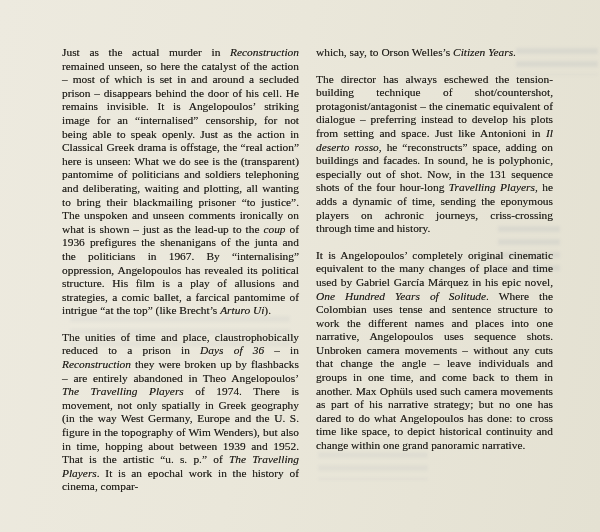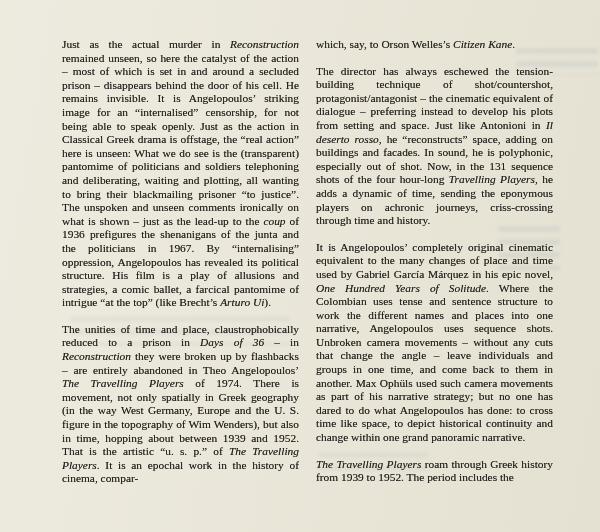--- a/index.html
+++ b/index.html
@@ -41,21 +41,21 @@
   .column {
     width: 237px;
     font-family: "Liberation Serif", "DejaVu Serif", serif;
     font-size: 11.4px;
     line-height: 13.6px;
     color: #23211c;
     text-align: justify;
     text-shadow: 0 0 0.35px rgba(20, 18, 14, 0.55);
   }
   .column p {
-    margin: 0 0 13px 0;
+    margin: 8px 0 13px 0;
   }
   .column p:last-child {
     margin-bottom: 0;
   }
   .column i {
     font-style: italic;
   }
 </style>
 </head>
 <body>
@@ -66,20 +66,19 @@
   <div class="ghost" style="left:498px; top:226px; width:62px; height:48px;"></div>
   <div class="ghost" style="left:70px; top:316px; width:220px; height:30px; opacity:0.35;"></div>
   <div class="ghost" style="left:318px; top:452px; width:110px; height:28px; opacity:0.35;"></div>
 
   <div class="columns">
     <div class="column">
         <p><span>Just as the actual murder in </span><i>Reconstruction</i><span> remained unseen, so here the catalyst of the action – most of which is set in and around a secluded prison – disappears behind the door of his cell. He remains invisible. It is Angelopoulos’ striking image for an “internalised” censorship, for not being able to speak openly. Just as the action in Classical Greek drama is offstage, the “real action” here is unseen: What we do see is the (transparent) pantomime of politicians and soldiers telephoning and deliberating, waiting and plotting, all wanting to bring their blackmailing prisoner “to justice”. The unspoken and unseen comments ironically on what is shown – just as the lead-up to the </span><i>coup</i><span> of 1936 prefigures the shenanigans of the junta and the politicians in 1967. By “internalising” oppression, Angelopoulos has revealed its political structure. His film is a play of allusions and strategies, a comic ballet, a farcical pantomime of intrigue “at the top” (like Brecht’s </span><i>Arturo Ui</i><span>).</span></p>
         <p><span>The unities of time and place, claustrophobically reduced to a prison in </span><i>Days of 36</i><span> – in </span><i>Reconstruction</i><span> they were broken up by flashbacks – are entirely abandoned in Theo Angelopoulos’ </span><i>The Travelling Players</i><span> of 1974. There is movement, not only spatially in Greek geography (in the way West Germany, Europe and the U. S. figure in the topography of Wim Wenders), but also in time, hopping about between 1939 and 1952. That is the artistic “u. s. p.” of </span><i>The Travelling Players</i><span>. It is an epochal work in the history of cinema, compar-</span></p>
       </div>
     <div class="column">
-        <p><span>which, say, to Orson Welles’s </span><i>Citizen Kane</i><span>.</span></p>
+        <p><span>which, say, to Orson Welles’s </span><i>Citizen Years</i><span>.</span></p>
         <p><span>The director has always eschewed the tension-building technique of shot/countershot, protagonist/antagonist – the cinematic equivalent of dialogue – preferring instead to develop his plots from setting and space. Just like Antonioni in </span><i>Il deserto rosso</i><span>, he “reconstructs” space, adding on buildings and facades. In sound, he is polyphonic, especially out of shot. Now, in the 131 sequence shots of the four hour-long </span><i>Travelling Players</i><span>, he adds a dynamic of time, sending the eponymous players on achronic journeys, criss-crossing through time and history.</span></p>
         <p><span>It is Angelopoulos’ completely original cinematic equivalent to the many changes of place and time used by Gabriel García Márquez in his epic novel, </span><i>One Hundred Years of Solitude</i><span>. Where the Colombian uses tense and sentence structure to work the different names and places into one narrative, Angelopoulos uses sequence shots. Unbroken camera movements – without any cuts that change the angle – leave individuals and groups in one time, and come back to them in another. Max Ophüls used such camera movements as part of his narrative strategy; but no one has dared to do what Angelopoulos has done: to cross time like space, to depict historical continuity and change within one grand panoramic narrative.</span></p>
-        <p><i>The Travelling Players</i><span> roam through Greek history from 1939 to 1952. The period includes the</span></p>
       </div>
   </div>
 
 </div>
 
 </body></html>

